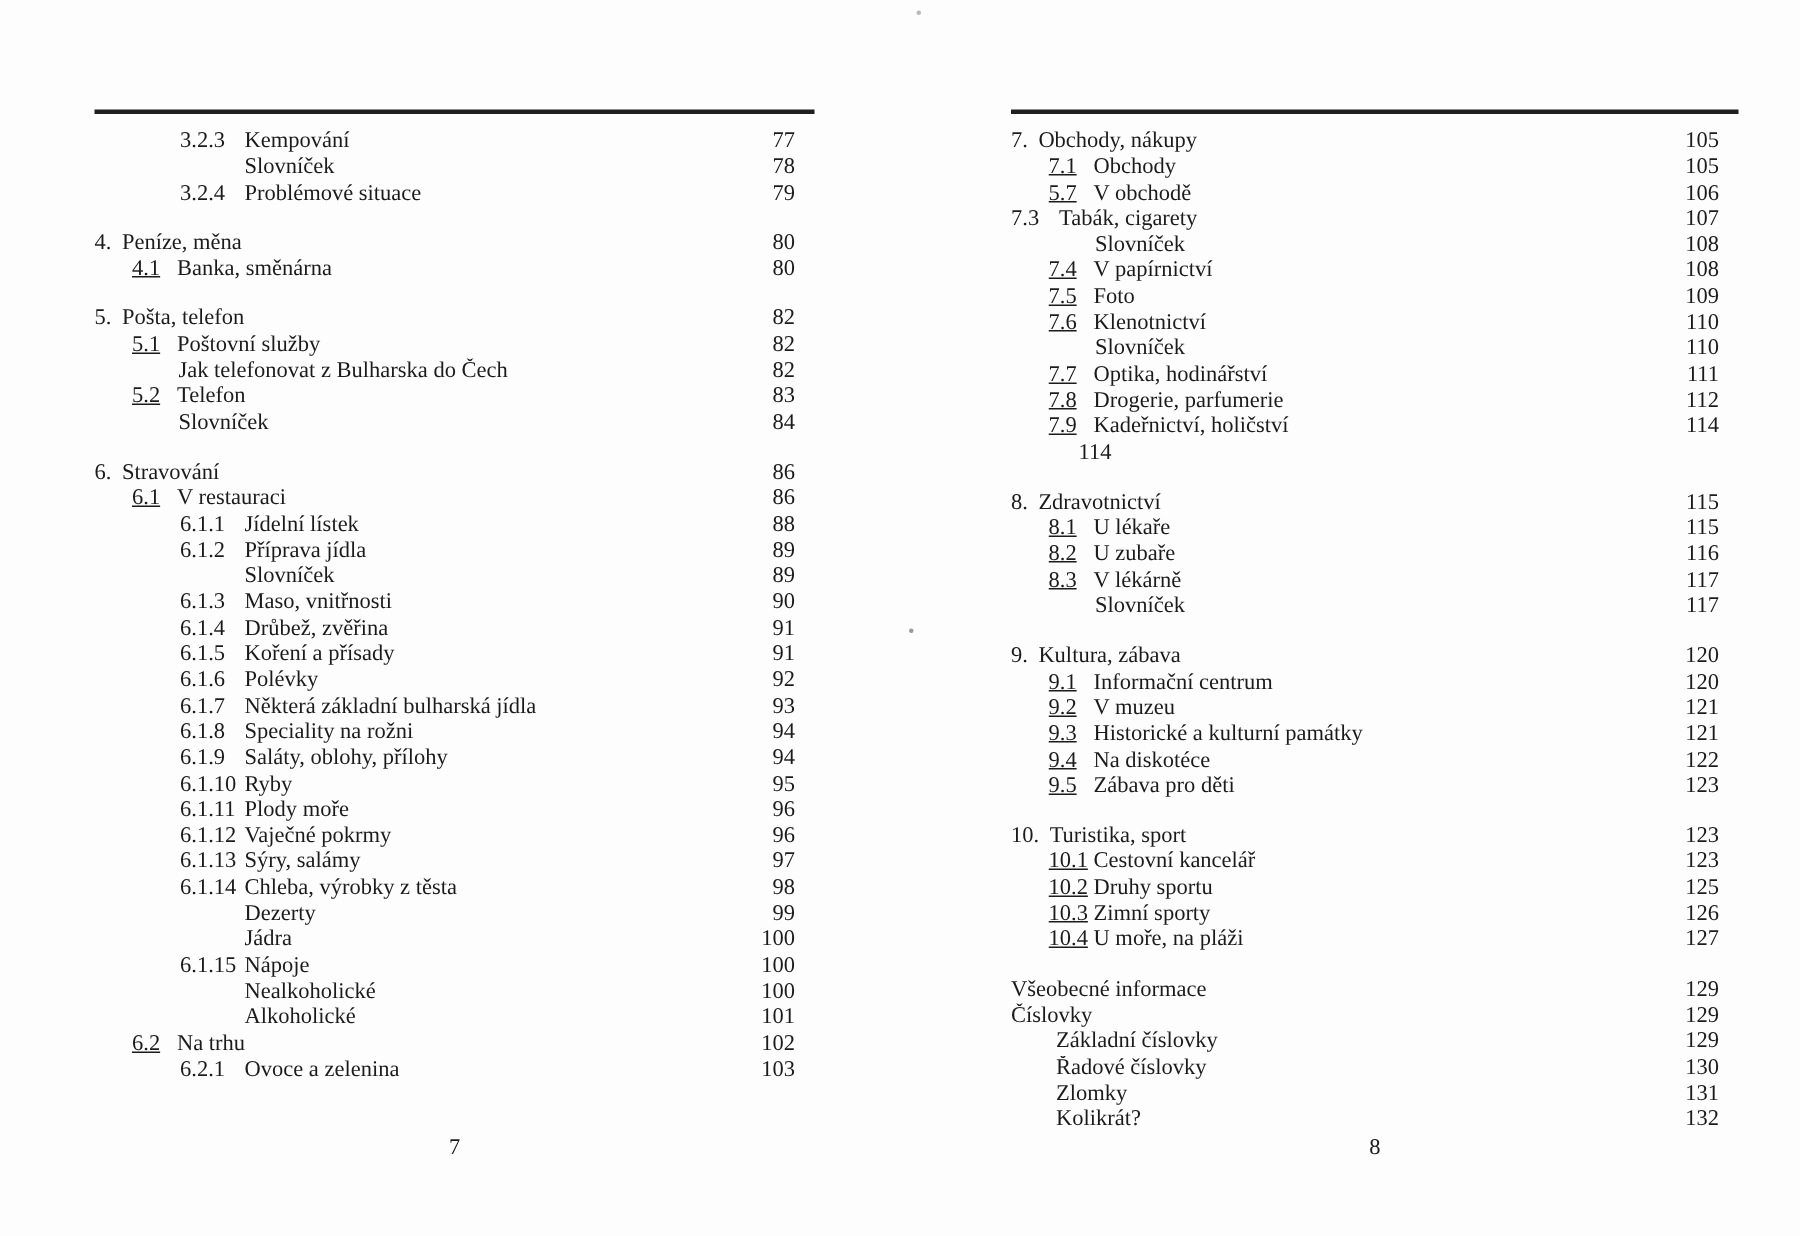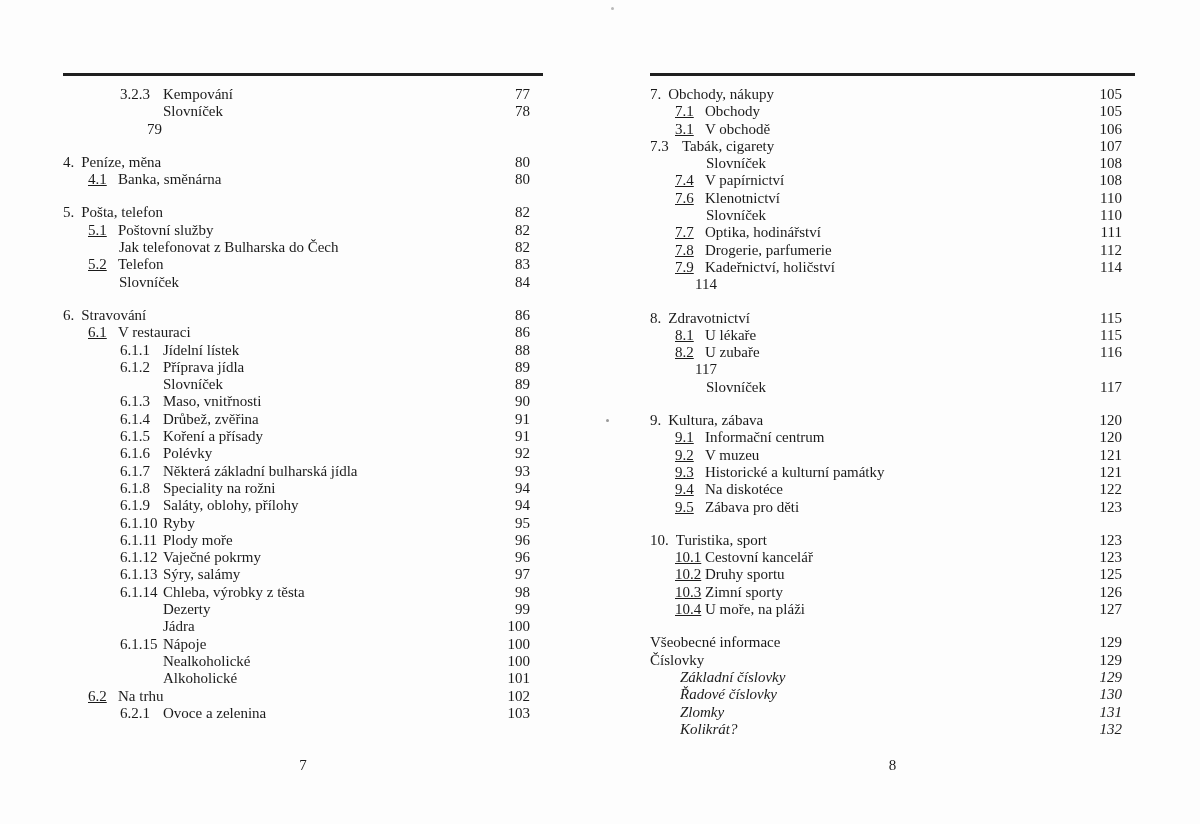--- a/index.html
+++ b/index.html
@@ -8,38 +8,38 @@
     background: #fdfdfd;
     font-family: "Liberation Serif", serif;
     font-size: 15px;
     color: #1b1b1b;
     overflow: hidden;
   }
   .sheet { position: relative; width: 1200px; height: 824px; }
 
   .page { position: absolute; top: 73px; }
   .page-left  { left: 63px;  width: 480px; }
-  .page-right { left: 650px; width: 485px; }
+  .page-right { left: 674px; width: 485px; }
 
   .rule { height: 3px; background: #1f1f1f; margin-bottom: 10px; }
 
   .row { display: flex; line-height: 17.3px; white-space: nowrap; }
   .gaprow { height: 16px; }
 
   .entry { flex: 1 1 auto; overflow: hidden; }
   .pg { flex: 0 0 auto; min-width: 42px; text-align: right; padding-right: 13px; }
 
   .num { display: inline-block; }
   .ch .num { width: auto; padding-right: 7px; }
   .s1 { padding-left: 25px; }  .s1 .num { width: 30px; text-decoration: underline; }
   .s1out { padding-left: 0; }  .s1out .num { width: 32px; }
   .s2 { padding-left: 57px; }  .s2 .num { width: 43px; }
   .t1 { padding-left: 56px; }
   .t2 { padding-left: 100px; }
-  .t0 { padding-left: 30px; font-style: italic; }
+  .t0 { padding-left: 30px; }
   .bold .label { font-weight: normal; }
 
   .folio {
     position: absolute; left: 0; right: 0; top: 684px;
     text-align: center;
   }
 
   .speck { position: absolute; border-radius: 50%; }
   .speck-top { left: 611px; top: 7px; width: 3px; height: 3px; background: #b9b9b9; }
   .speck-mid { left: 606px; top: 419px; width: 3px; height: 3px; background: #9a9a9a; }
@@ -56,20 +56,21 @@
     <div class="entries">
         <div class="row s2">
           <span class="entry"><span class="num">3.2.3</span><span class="label">Kempování</span></span>
           <span class="pg">77</span>
         </div>
         <div class="row t2">
           <span class="entry"><span class="label">Slovníček</span></span>
           <span class="pg">78</span>
         </div>
         <div class="row s2">
+          <span class="entry"><span class="num">3.2.4</span><span class="label">Problémové situace</span></span>
           <span class="pg">79</span>
         </div>
         <div class="gaprow"></div>
         <div class="row ch">
           <span class="entry"><span class="num">4.</span><span class="label">Peníze, měna</span></span>
           <span class="pg">80</span>
         </div>
         <div class="row s1">
           <span class="entry"><span class="num">4.1</span><span class="label">Banka, směnárna</span></span>
           <span class="pg">80</span>
@@ -201,36 +202,40 @@
     <div class="entries">
         <div class="row ch">
           <span class="entry"><span class="num">7.</span><span class="label">Obchody, nákupy</span></span>
           <span class="pg">105</span>
         </div>
         <div class="row s1">
           <span class="entry"><span class="num">7.1</span><span class="label">Obchody</span></span>
           <span class="pg">105</span>
         </div>
         <div class="row s1">
-          <span class="entry"><span class="num">3.1</span><span class="label">V obchodě</span></span>
+          <span class="entry"><span class="num">5.7</span><span class="label">V obchodě</span></span>
           <span class="pg">106</span>
         </div>
         <div class="row s1out">
           <span class="entry"><span class="num">7.3</span><span class="label">Tabák, cigarety</span></span>
           <span class="pg">107</span>
         </div>
         <div class="row t1">
           <span class="entry"><span class="label">Slovníček</span></span>
           <span class="pg">108</span>
         </div>
         <div class="row s1">
           <span class="entry"><span class="num">7.4</span><span class="label">V papírnictví</span></span>
           <span class="pg">108</span>
         </div>
         <div class="row s1">
+          <span class="entry"><span class="num">7.5</span><span class="label">Foto</span></span>
+          <span class="pg">109</span>
+        </div>
+        <div class="row s1">
           <span class="entry"><span class="num">7.6</span><span class="label">Klenotnictví</span></span>
           <span class="pg">110</span>
         </div>
         <div class="row t1">
           <span class="entry"><span class="label">Slovníček</span></span>
           <span class="pg">110</span>
         </div>
         <div class="row s1">
           <span class="entry"><span class="num">7.7</span><span class="label">Optika, hodinářství</span></span>
           <span class="pg">111</span>
@@ -253,20 +258,21 @@
         </div>
         <div class="row s1">
           <span class="entry"><span class="num">8.1</span><span class="label">U lékaře</span></span>
           <span class="pg">115</span>
         </div>
         <div class="row s1">
           <span class="entry"><span class="num">8.2</span><span class="label">U zubaře</span></span>
           <span class="pg">116</span>
         </div>
         <div class="row s1">
+          <span class="entry"><span class="num">8.3</span><span class="label">V lékárně</span></span>
           <span class="pg">117</span>
         </div>
         <div class="row t1">
           <span class="entry"><span class="label">Slovníček</span></span>
           <span class="pg">117</span>
         </div>
         <div class="gaprow"></div>
         <div class="row ch">
           <span class="entry"><span class="num">9.</span><span class="label">Kultura, zábava</span></span>
           <span class="pg">120</span>

